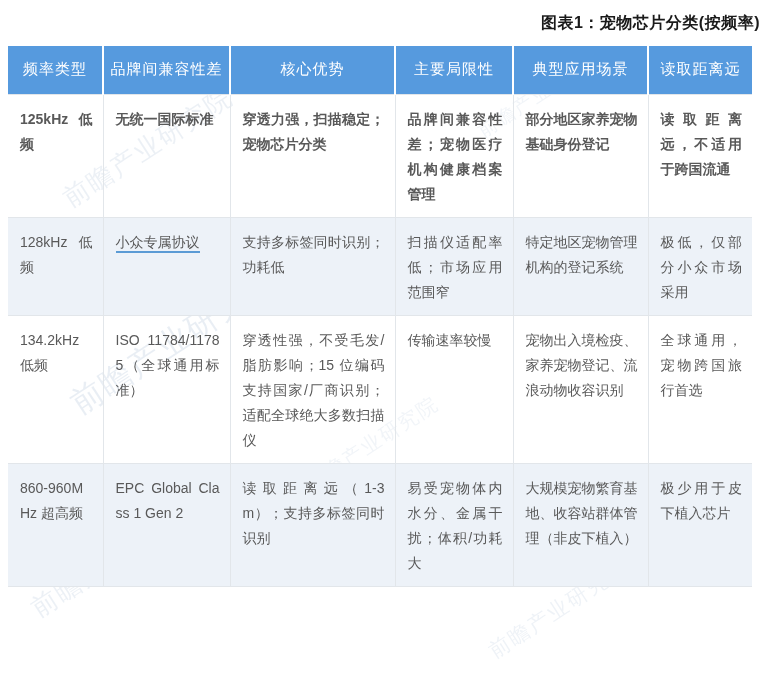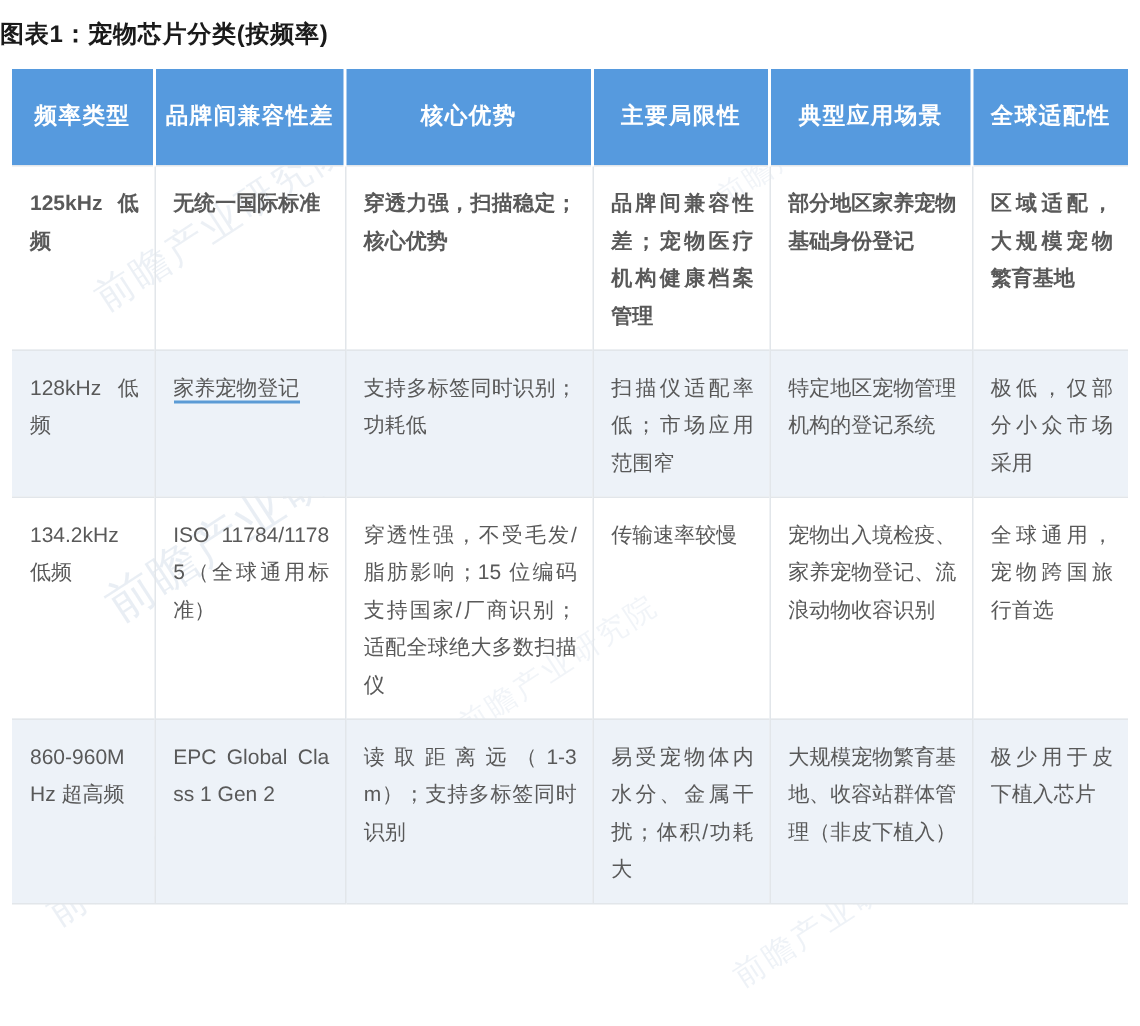--- a/index.html
+++ b/index.html
@@ -12,35 +12,35 @@
   }
   *{margin:0;padding:0;box-sizing:border-box;}
   html,body{background:#ffffff;}
   body{
     width:760px;height:684px;
     font-family:"Liberation Sans","DejaVu Sans",sans-serif;
     position:relative;overflow:hidden;
   }
   .page{position:relative;width:760px;height:684px;background:#fff;}
   .title{
-    text-align:left;
+    text-align:right;
     font-size:16px;font-weight:bold;color:#1a1a1a;
     padding-top:13px;padding-bottom:12px;
     letter-spacing:0.5px;
   }
   table{
     width:744px;margin:0 8px;
     border-collapse:collapse;table-layout:fixed;
     position:relative;z-index:2;
   }
   thead th{
     background:var(--header-bg);
     color:var(--header-text);
-    font-size:15px;font-weight:700;
-    height:64px;text-align:center;vertical-align:middle;
+    font-size:15px;font-weight:400;
+    height:48px;text-align:center;vertical-align:middle;
     border-left:2px solid #ffffff;
     letter-spacing:1px;
   }
   thead th:first-child{border-left:none;}
   tbody td{
     font-size:14px;color:var(--body-text);
     line-height:25px;
     padding:12px 10px 10px 12px;
     vertical-align:top;
     text-align:justify;
@@ -84,35 +84,35 @@
         <col style="width: 135px;">
         <col style="width: 104px;">
       </colgroup>
     <thead>
       <tr id="head-row">
           <th>频率类型</th>
           <th>品牌间兼容性差</th>
           <th>核心优势</th>
           <th>主要局限性</th>
           <th>典型应用场景</th>
-          <th>全球适配性</th>
+          <th>读取距离远</th>
         </tr>
     </thead>
     <tbody id="body-rows">
         <tr class="r0">
           <td>125kHz 低频</td>
           <td>无统一国际标准</td>
-          <td>穿透力强，扫描稳定；核心优势</td>
+          <td>穿透力强，扫描稳定；宠物芯片分类</td>
           <td>品牌间兼容性差；宠物医疗机构健康档案管理</td>
           <td>部分地区家养宠物基础身份登记</td>
-          <td>区域适配，大规模宠物繁育基地</td>
+          <td>读取距离远，不适用于跨国流通</td>
         </tr>
         <tr class="r1">
           <td>128kHz 低频</td>
-          <td><span class="u">家养宠物登记</span></td>
+          <td><span class="u">小众专属协议</span></td>
           <td>支持多标签同时识别；功耗低</td>
           <td>扫描仪适配率低；市场应用范围窄</td>
           <td>特定地区宠物管理机构的登记系统</td>
           <td>极低，仅部分小众市场采用</td>
         </tr>
         <tr class="r2">
           <td>134.2kHz 低频</td>
           <td>ISO 11784/11785（全球通用标准）</td>
           <td>穿透性强，不受毛发/脂肪影响；15 位编码支持国家/厂商识别；适配全球绝大多数扫描仪</td>
           <td>传输速率较慢</td>

